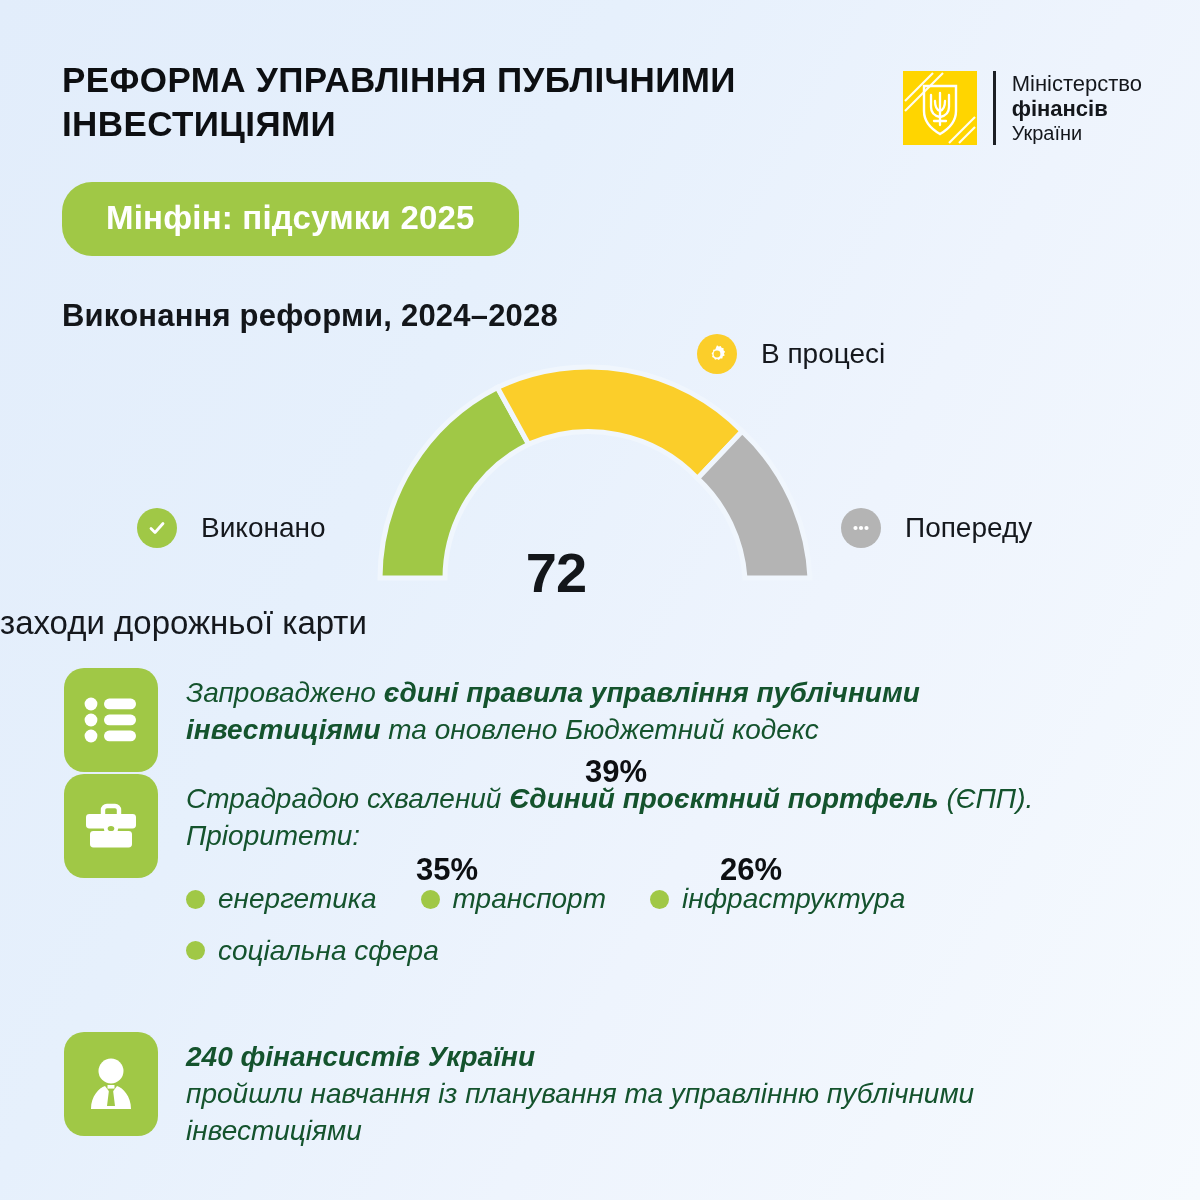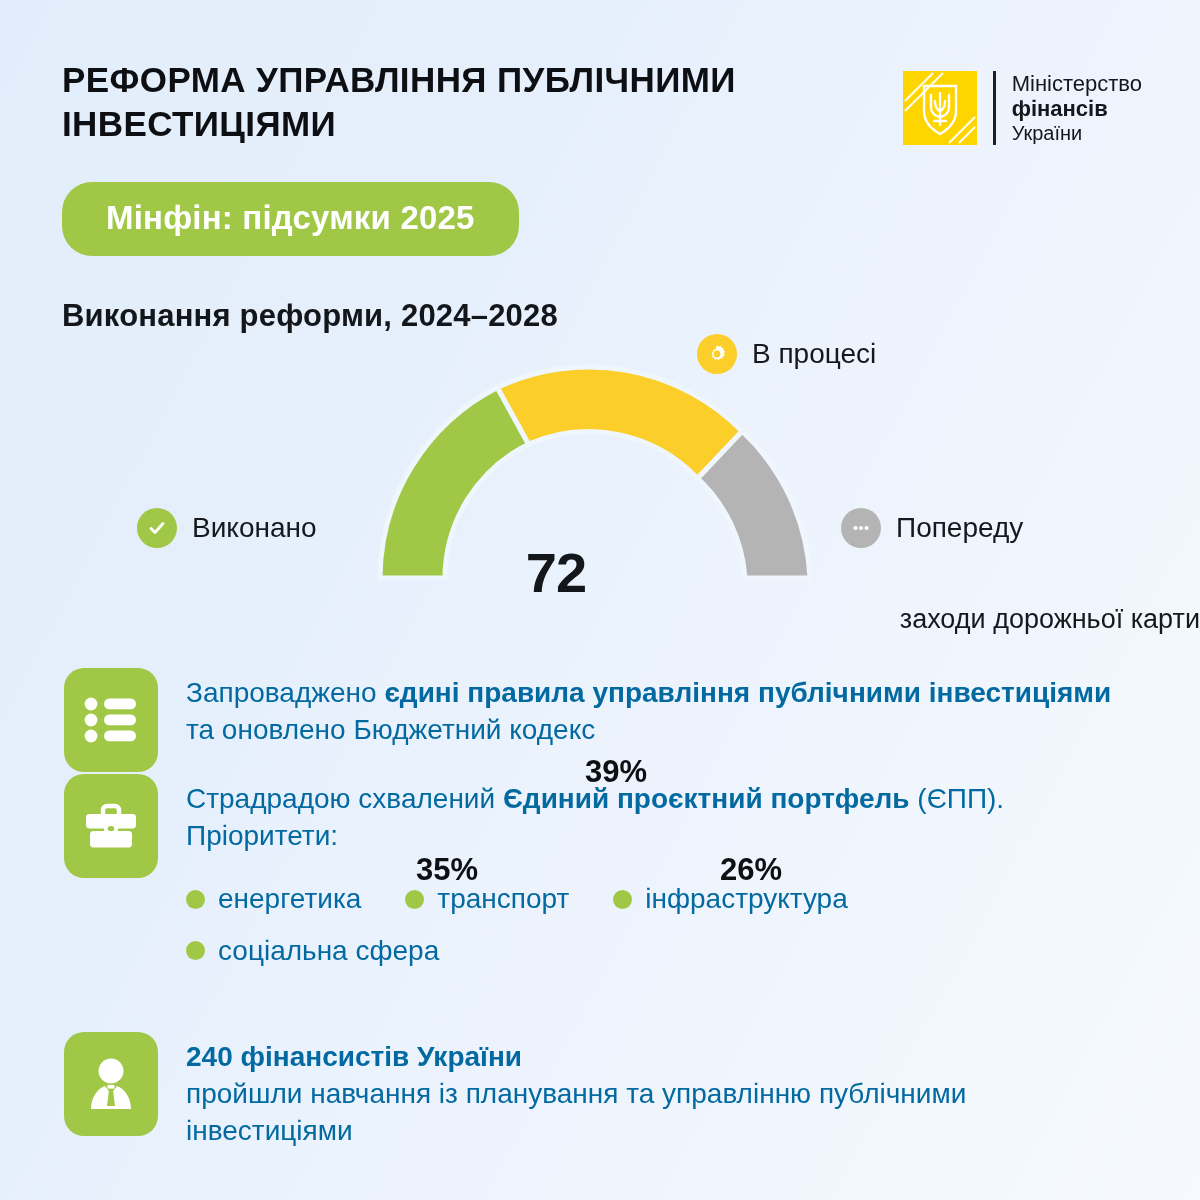--- a/index.html
+++ b/index.html
@@ -120,31 +120,31 @@
     text-align: center;
     font-size: 56px;
     font-weight: 700;
     letter-spacing: -1px;
   }
   .gauge-caption {
     position: absolute;
     left: 0;
     top: 604px;
     width: 1200px;
-    text-align: right;
-    font-size: 27px;
+    text-align: left;
+    font-size: 33px;
     color: #15181d;
   }
 
   
   .legend {
     position: absolute;
     display: flex;
     align-items: center;
-    gap: 15px;
+    gap: 24px;
     font-size: 28px;
     color: #15181d;
     white-space: nowrap;
   }
   .legend-done { left: 137px; top: 508px; }
   .legend-prog { left: 697px; top: 334px; }
   .legend-ahead { left: 841px; top: 508px; }
   .legend-dot {
     width: 40px;
     height: 40px;
@@ -176,22 +176,23 @@
     background: #a0c846;
     flex: none;
     display: flex;
     align-items: center;
     justify-content: center;
   }
   .block-body {
     padding-top: 6px;
     font-size: 28px;
     line-height: 1.33;
-    color: #0369a1;
+    color: #14532d;
     max-width: 930px;
+    font-style: italic;
   }
   .block-body b { font-weight: 700; }
 
   .priorities {
     display: flex;
     flex-wrap: wrap;
     gap: 14px 44px;
     margin-top: 26px;
     max-width: 880px;
   }

